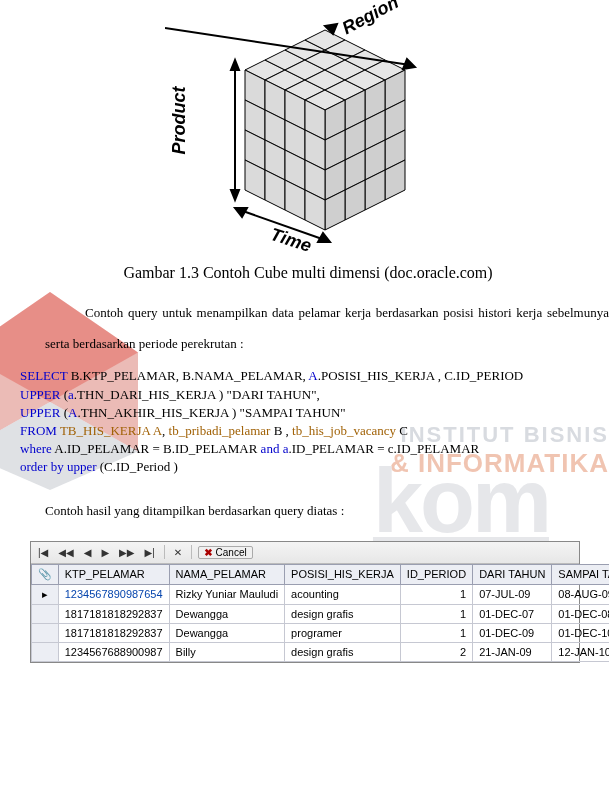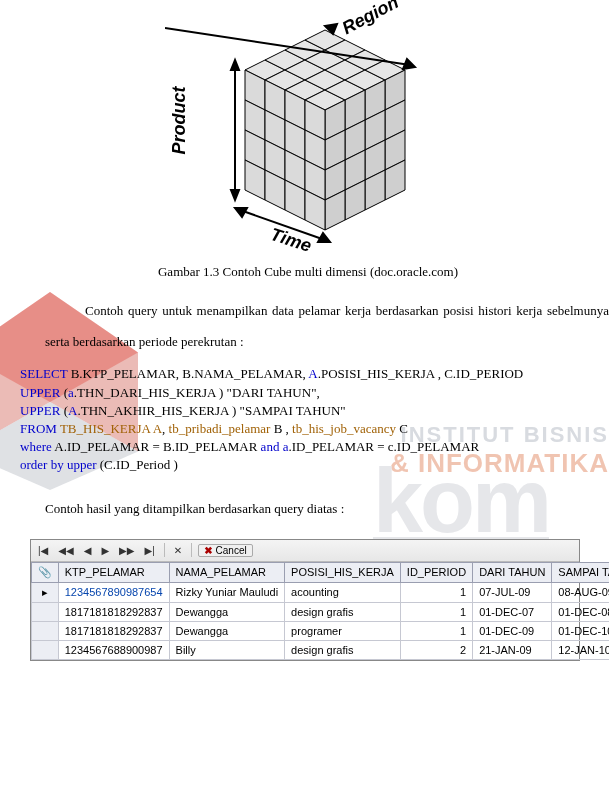--- a/index.html
+++ b/index.html
@@ -30,21 +30,21 @@
       position: absolute;
       font-style: italic;
       font-weight: bold;
       font-size: 18px;
       font-family: Arial, sans-serif;
     }
     .axis-region { top: -5px; left: 175px; transform: rotate(-28deg); }
     .axis-product { top: 100px; left: -20px; transform: rotate(-90deg); }
     .axis-time { top: 220px; left: 105px; transform: rotate(18deg); }
     .caption {
-      font-size: 13px;
+      font-size: 16px;
       margin: 10px 13px 15px 0;
       text-align: center;
     }
     .body-text {
       font-size: 13px;
       line-height: 2.4;
       text-align: justify;
       margin-left: 25px;
     }
     .indent { text-indent: 40px; }

